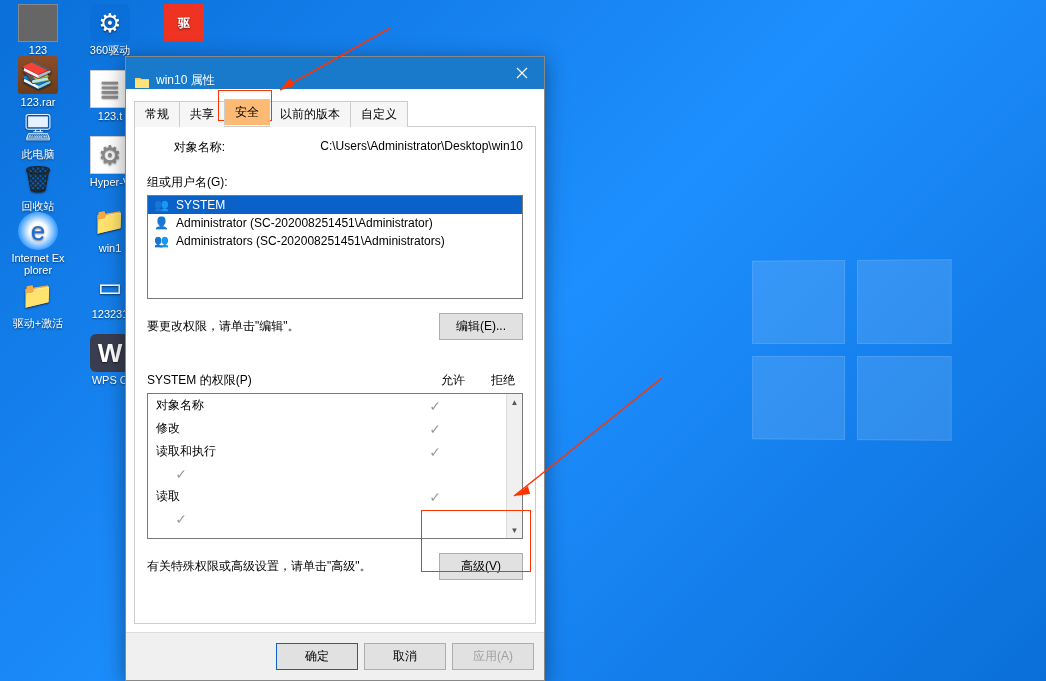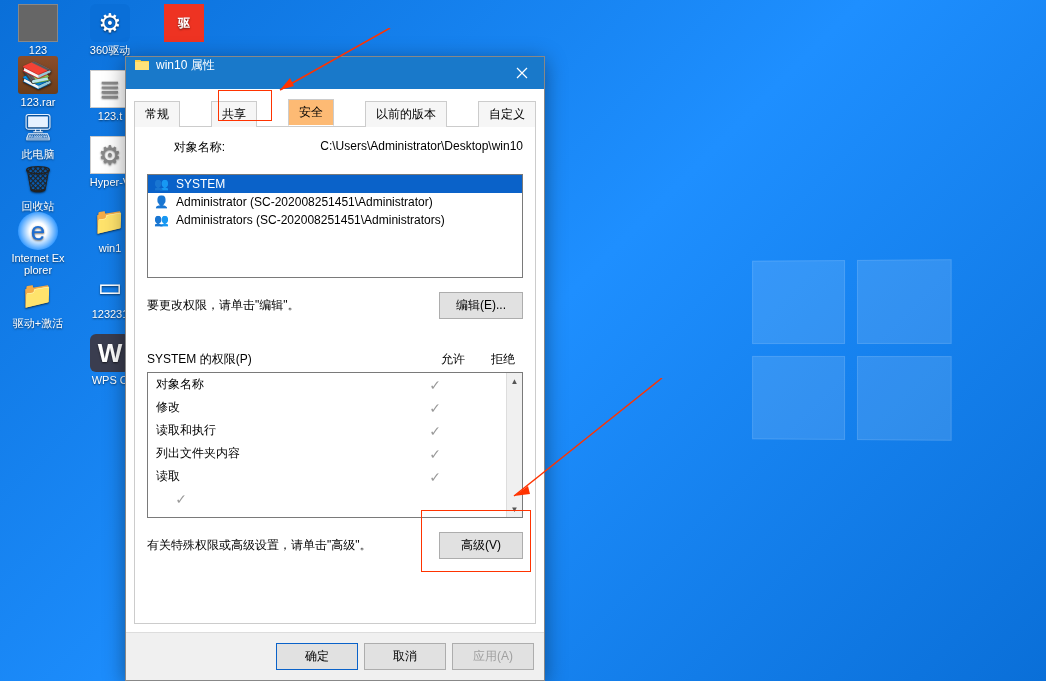--- a/index.html
+++ b/index.html
@@ -21,26 +21,26 @@
 .ico-rar { background:linear-gradient(#8b4d2a,#6b3d1a); border-radius:3px; }
 .ico-txt { background:#fff; border:1px solid #ccc; color:#888; }
 .ico-pc { color:#e6f1ff; }
 .ico-bin { color:#222; }
 .ico-folder { color:#ffe27a; }
 .ico-ie { color:#1e6dd0; background:radial-gradient(circle,#fff 30%,#3a9cff 70%); border-radius:50%; }
 .ico-wps { background:#3a3d4f; color:#fff; border-radius:6px; font-weight:bold; }
 
 
 .dialog { position:absolute; left:125px; top:56px; width:420px; height:625px; background:#fff; border:1px solid #888; box-shadow:0 4px 20px rgba(0,0,0,0.4); display:flex; flex-direction:column; }
-.titlebar { height:32px; background:#1979ca; color:#fff; display:flex; align-items:flex-start; padding:0 8px; }
+.titlebar { height:32px; background:#1979ca; color:#fff; display:flex; align-items:flex-end; padding:0 8px; }
 .titlebar .folder-icon { width:16px; height:14px; margin-right:6px; }
 .titlebar .title { flex:1; font-size:12px; }
 .titlebar .close { width:44px; height:32px; display:flex; align-items:center; justify-content:center; margin:-0 -8px 0 0; cursor:pointer; }
 
-.tabstrip { display:flex; padding:10px 8px 0 8px; background:#fff; align-items:flex-end;gap:32px; }
+.tabstrip { display:flex; padding:10px 8px 0 8px; background:#fff; align-items:flex-end; }
 .tab { padding:4px 10px; border:1px solid #ccc; border-bottom:none; background:#fff; margin-right:-1px; cursor:pointer; position:relative; font-size:12px; }
 .tab.active { background:#fdba74; z-index:2; border-bottom:1px solid #fff; }
 .tab:not(.active) { background:#f6f6f6; top:1px; }
 
 .tabcontent { border:1px solid #ccc; margin:0 8px 8px 8px; flex:1; padding:12px 12px 8px 12px; display:flex; flex-direction:column; background:#fff; }
 
 .row-obj { display:flex; margin-bottom:18px;text-align:right; }
 .row-obj .label { width:78px; }
 .row-obj .val { flex:1; }
 
@@ -171,20 +171,21 @@
       <div class="tab">以前的版本</div>
       <div class="tab">自定义</div>
     </div>
 
   <div class="tabcontent">
     <div class="row-obj">
       <span class="label">对象名称:</span>
       <span class="val">C:\Users\Administrator\Desktop\win10</span>
     </div>
 
+    <div class="users-label">组或用户名(G):</div>
     <div class="users-box" id="users-box">
         <div class="user-row selected">
           <span class="uicon">👥</span>
           <span>SYSTEM</span>
         </div>
         <div class="user-row">
           <span class="uicon">👤</span>
           <span>Administrator (SC-202008251451\Administrator)</span>
         </div>
         <div class="user-row">
@@ -214,21 +215,20 @@
             <span class="pname">修改</span>
             <span class="col">✓</span>
             <span class="col deny"></span>
           </div>
           <div class="perm-row">
             <span class="pname">读取和执行</span>
             <span class="col">✓</span>
             <span class="col deny"></span>
           </div>
           <div class="perm-row">
-            <span class="pname">列出文件夹内容</span>
             <span class="col">✓</span>
             <span class="col deny"></span>
           </div>
           <div class="perm-row">
             <span class="pname">读取</span>
             <span class="col">✓</span>
             <span class="col deny"></span>
           </div>
           <div class="perm-row">
             <span class="col">✓</span>

